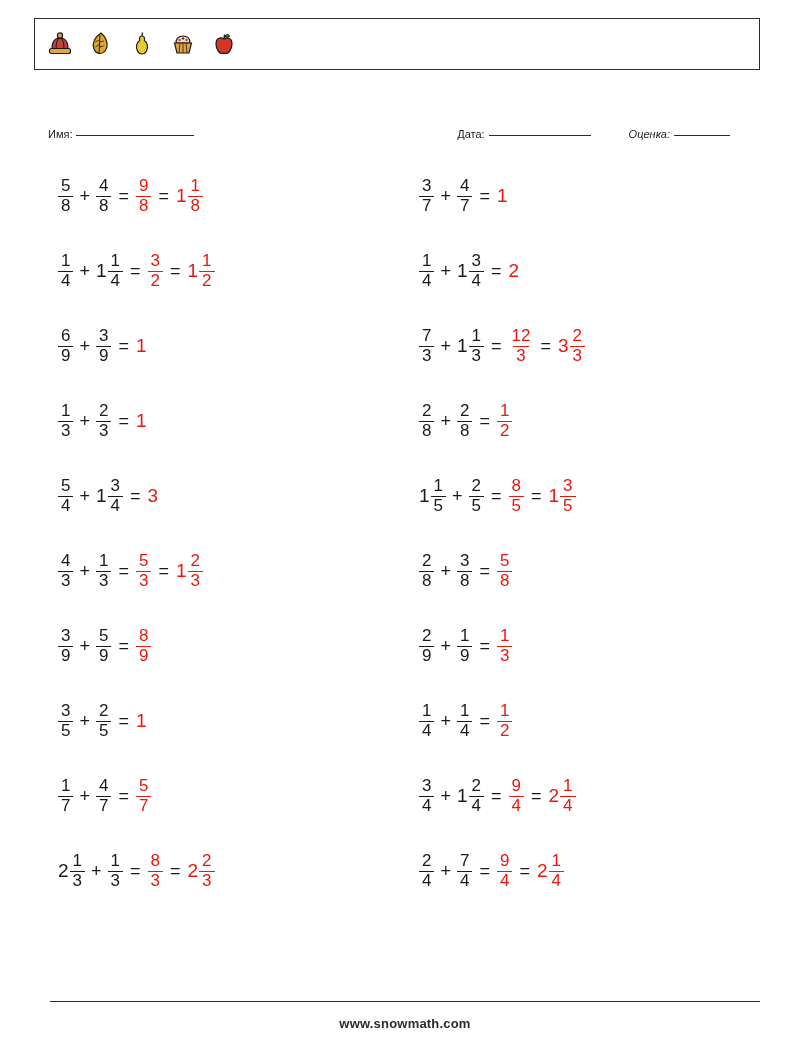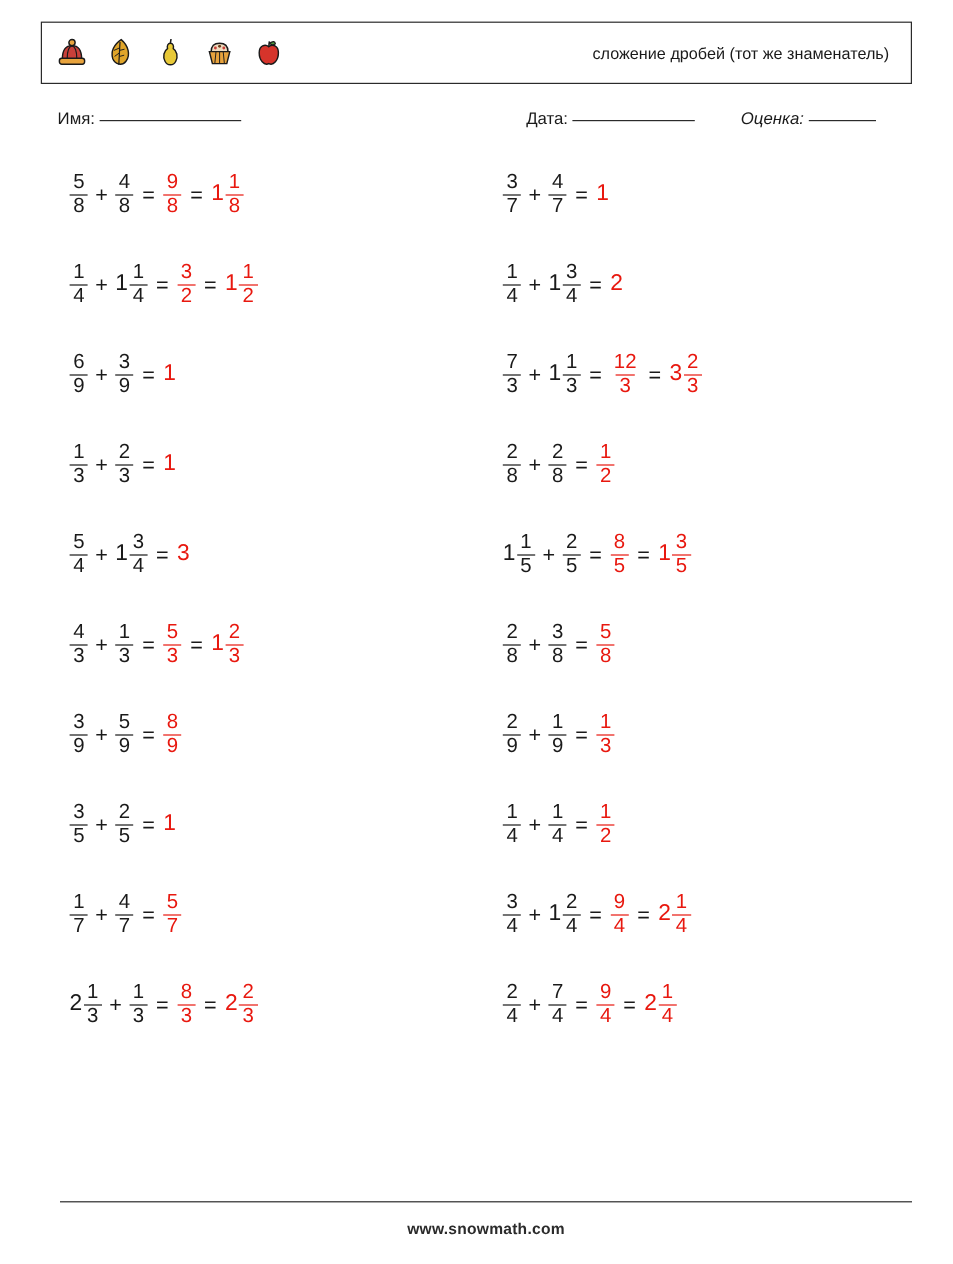--- a/index.html
+++ b/index.html
@@ -39,37 +39,37 @@
     color: #1a1a1a;
     padding-right: 4px;
     white-space: nowrap;
   }
 
   
   .meta {
     margin-top: 20px;
     display: flex;
     align-items: baseline;
-    font-size: 14px;
+    font-size: 11px;
     padding: 0 6px;
   }
   .meta .name-block { margin-left: 8px; }
   .meta .spacer { flex: 1; }
   .rule {
     display: inline-block;
     border-bottom: 1px solid #2b2b2b;
     vertical-align: baseline;
     position: relative;
     top: -2px;
     margin: 0 4px;
   }
   .rule.name { width: 118px; }
   .rule.date { width: 102px; }
   .rule.grade { width: 56px; }
-  .meta .date-block { margin-right: 34px; }
+  .meta .date-block { margin-right: 34px; margin-top: 38px; }
   .meta .grade-block { margin-right: 20px; font-style: italic; }
 
   
   .problems {
     margin-top: 18px;
     display: grid;
     grid-template-columns: 1fr 1fr;
     column-gap: 10px;
     row-gap: 0px;
     padding-left: 14px;
@@ -183,21 +183,20 @@
 
       <span>
         <svg width="30" height="30" viewBox="0 0 30 30">
           <path d="M15 10 C12 7.5 7 9 7 15 C7 21 11 26 15 24 C19 26 23 21 23 15 C23 9 18 7.5 15 10 Z" fill="#d6342b" stroke="#1a1a1a" stroke-width="1.2"></path>
           <path d="M15 10 L15.5 5.5" stroke="#1a1a1a" stroke-width="1.3" fill="none"></path>
           <path d="M15.5 7 Q20 4 20.5 7.5 Q18 9.5 15.5 7 Z" fill="#4e9a3f" stroke="#1a1a1a" stroke-width="1"></path>
         </svg>
       </span>
 
     </div>
-    <div class="title">сложение дробей (тот же знаменатель)</div>
   </div>
 
   <div class="meta">
     <span class="name-block">
       <span>Имя:</span><span class="rule name"></span>
     </span>
     <span class="spacer"></span>
     <span class="date-block">
       <span>Дата:</span><span class="rule date"></span>
     </span>

